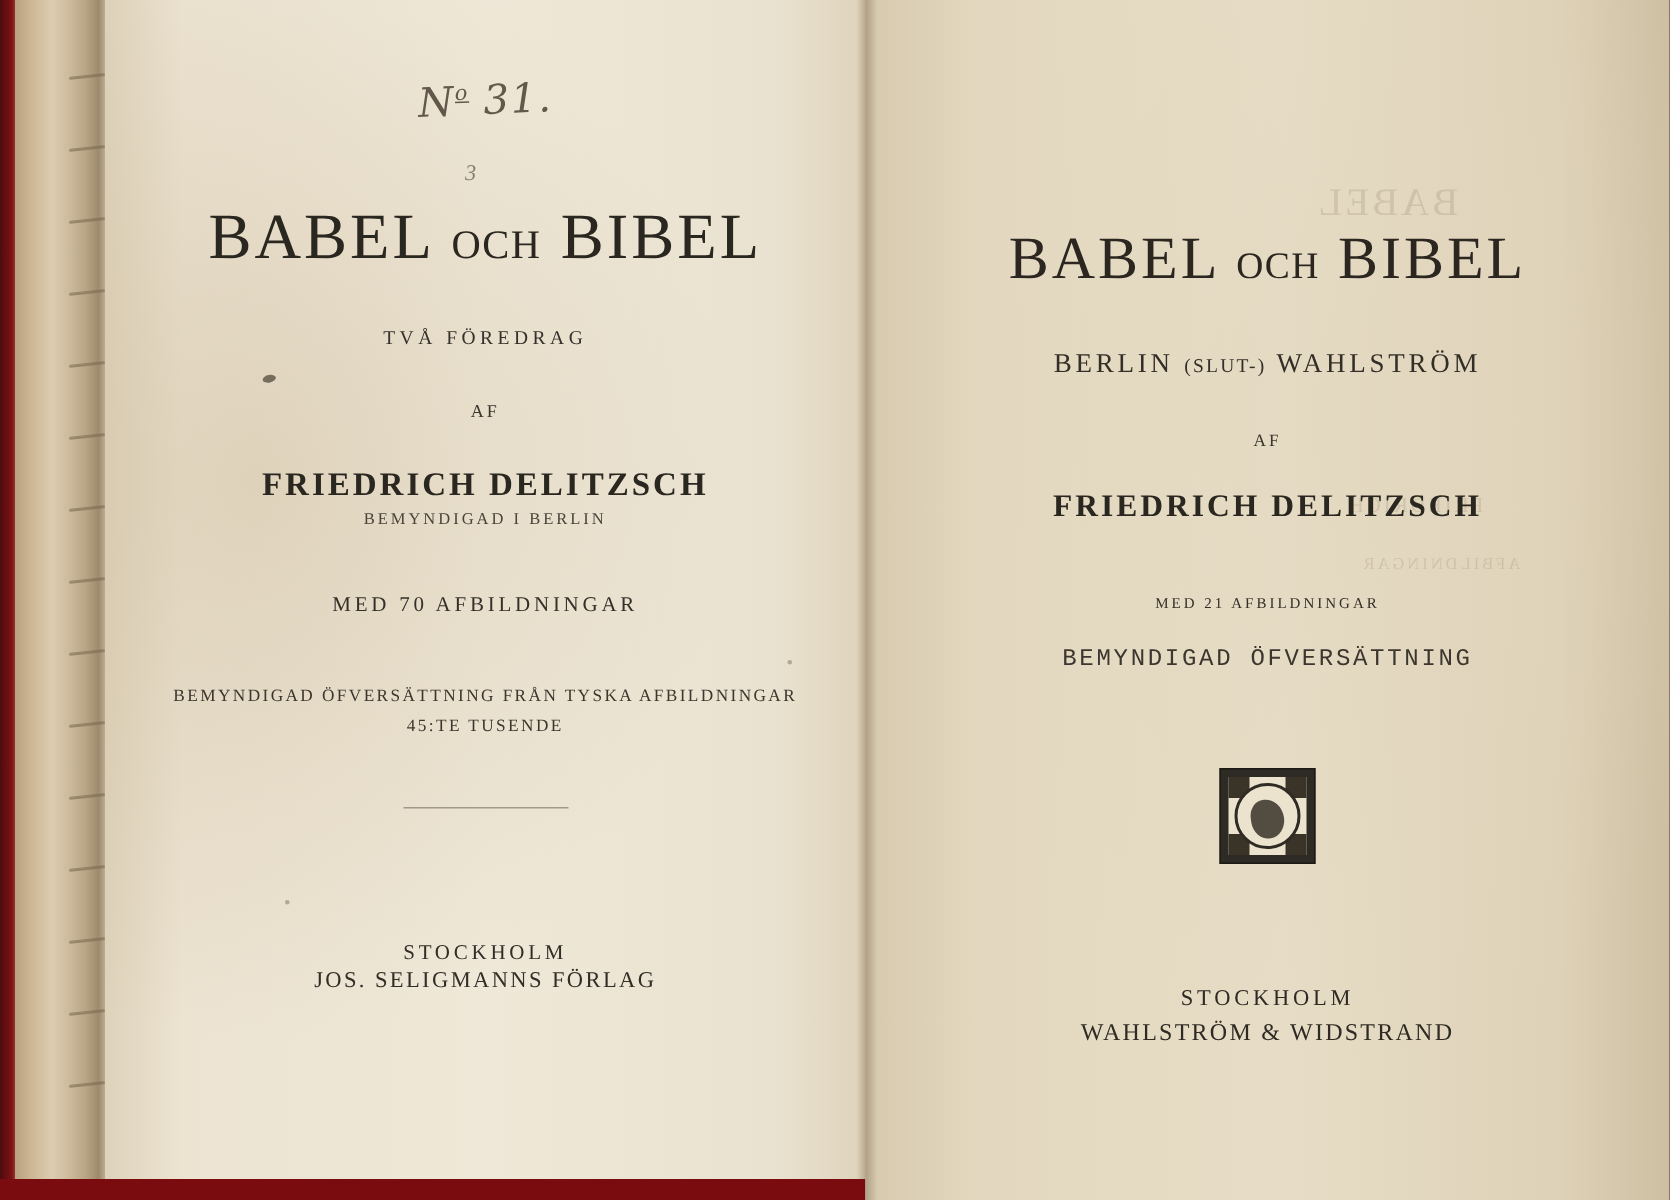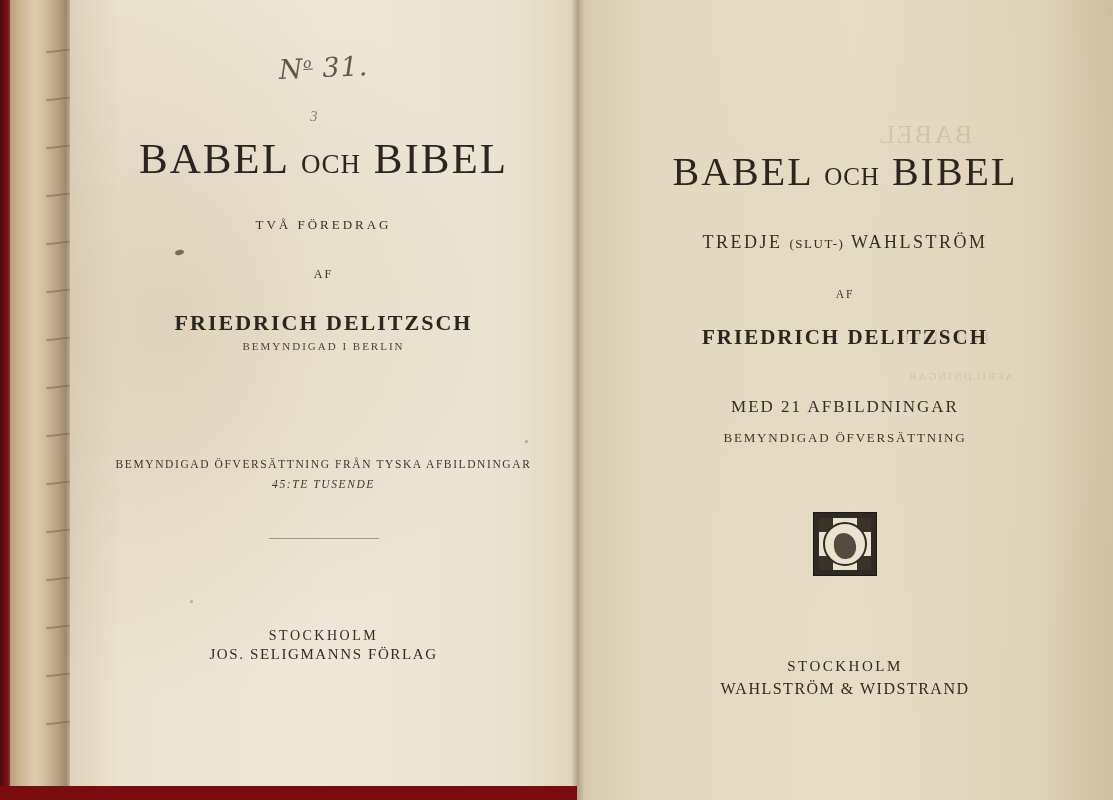--- a/index.html
+++ b/index.html
@@ -187,21 +187,20 @@
     letter-spacing: 1.6px;
     color: #3c362e;
   }
   .trans2 {
     position: absolute;
     left: 0; right: 0;
     top: 478px;
     font-size: 11.5px;
     letter-spacing: 1.6px;
     color: #3c362e;
-    font-style: italic;
   }
   .rule {
     position: absolute;
     left: 50%;
     transform: translateX(-50%);
     top: 538px;
     width: 110px;
     height: 1px;
     background: rgba(70,62,48,0.45);
   }
@@ -279,30 +278,31 @@
     position: absolute;
     left: 0; right: 0; top: 325px;
     font-size: 21px;
     font-weight: bold;
     letter-spacing: 2px;
     color: #2a2620;
   }
   .r-illus {
     position: absolute;
     left: 0; right: 0; top: 397px;
-    font-size: 17px;
+    font-size: 10px;
     letter-spacing: 2px;
     color: #332e27;
   }
   .r-trans {
     position: absolute;
     left: 0; right: 0; top: 430px;
-    font-size: 13px;
+    font-size: 16px;
     letter-spacing: 1.8px;
     color: #3c362e;
+    font-family: Liberation Mono, monospace;
   }
 
   .vignette {
     position: absolute;
     left: 50%; top: 512px;
     transform: translateX(-50%);
     width: 62px; height: 62px;
     background: #2e2a24;
     padding: 0;
     border: 1px solid #1d1a16;
@@ -400,20 +400,21 @@
         <div class="title-main">
           <span>BABEL</span>
           <span class="small">OCH</span>
           <span>BIBEL</span>
         </div>
 
         <div class="subtitle">TVÅ FÖREDRAG</div>
         <div class="af">AF</div>
         <div class="author">FRIEDRICH DELITZSCH</div>
         <div class="author-role">BEMYNDIGAD I BERLIN</div>
+        <div class="illus">MED 70 AFBILDNINGAR</div>
         <div class="trans1">BEMYNDIGAD ÖFVERSÄTTNING FRÅN TYSKA AFBILDNINGAR</div>
         <div class="trans2">45:TE TUSENDE</div>
         <div class="rule"></div>
         <div class="city">STOCKHOLM</div>
         <div class="publisher">JOS. SELIGMANNS FÖRLAG</div>
       </div>
     </div>
     <div class="bottom-bar"></div>
   </div>
 
@@ -424,21 +425,21 @@
     <div class="bleed" style="left:330px; top:370px; font-size:11px;">AFBILDNINGAR</div>
 
     <div class="right-content">
       <div class="r-title">
         <span>BABEL</span>
         <span class="small">OCH</span>
         <span>BIBEL</span>
       </div>
 
       <div class="r-sub">
-        <span>TREDJE</span>
+        <span>BERLIN</span>
         <span class="paren">(SLUT-)</span>
         <span>WAHLSTRÖM</span>
       </div>
 
       <div class="r-af">AF</div>
       <div class="r-author">FRIEDRICH DELITZSCH</div>
       <div class="r-illus">MED 21 AFBILDNINGAR</div>
       <div class="r-trans">BEMYNDIGAD ÖFVERSÄTTNING</div>
 
       <div class="vignette">

